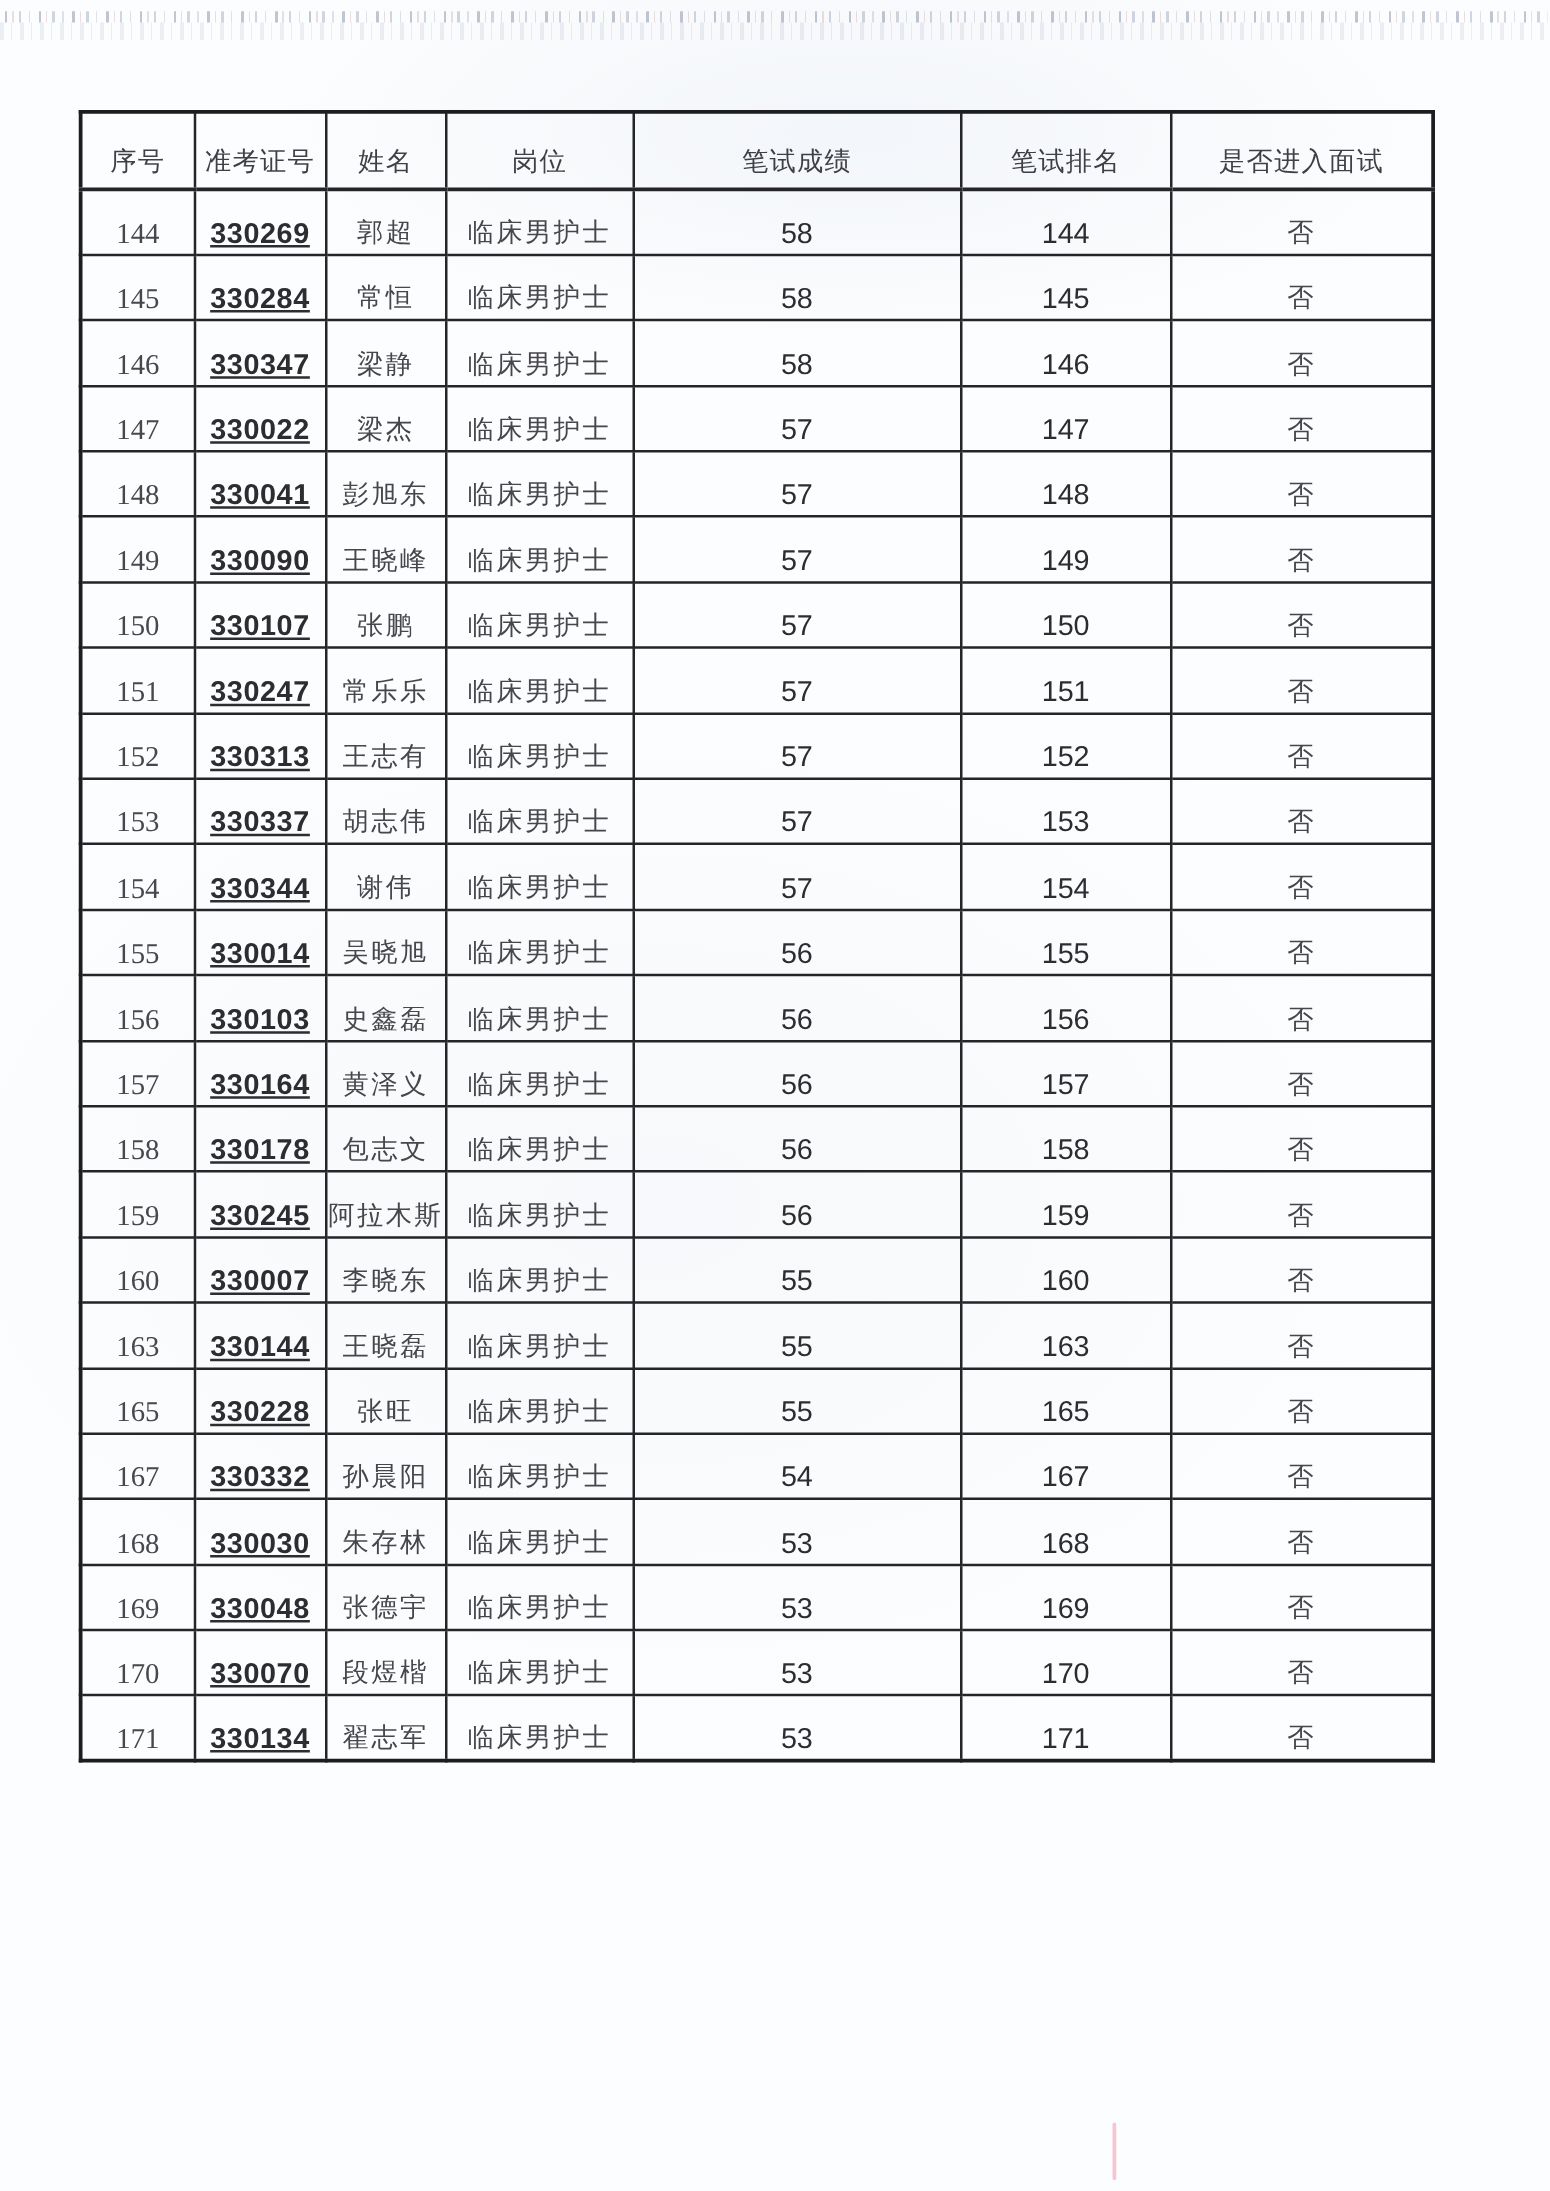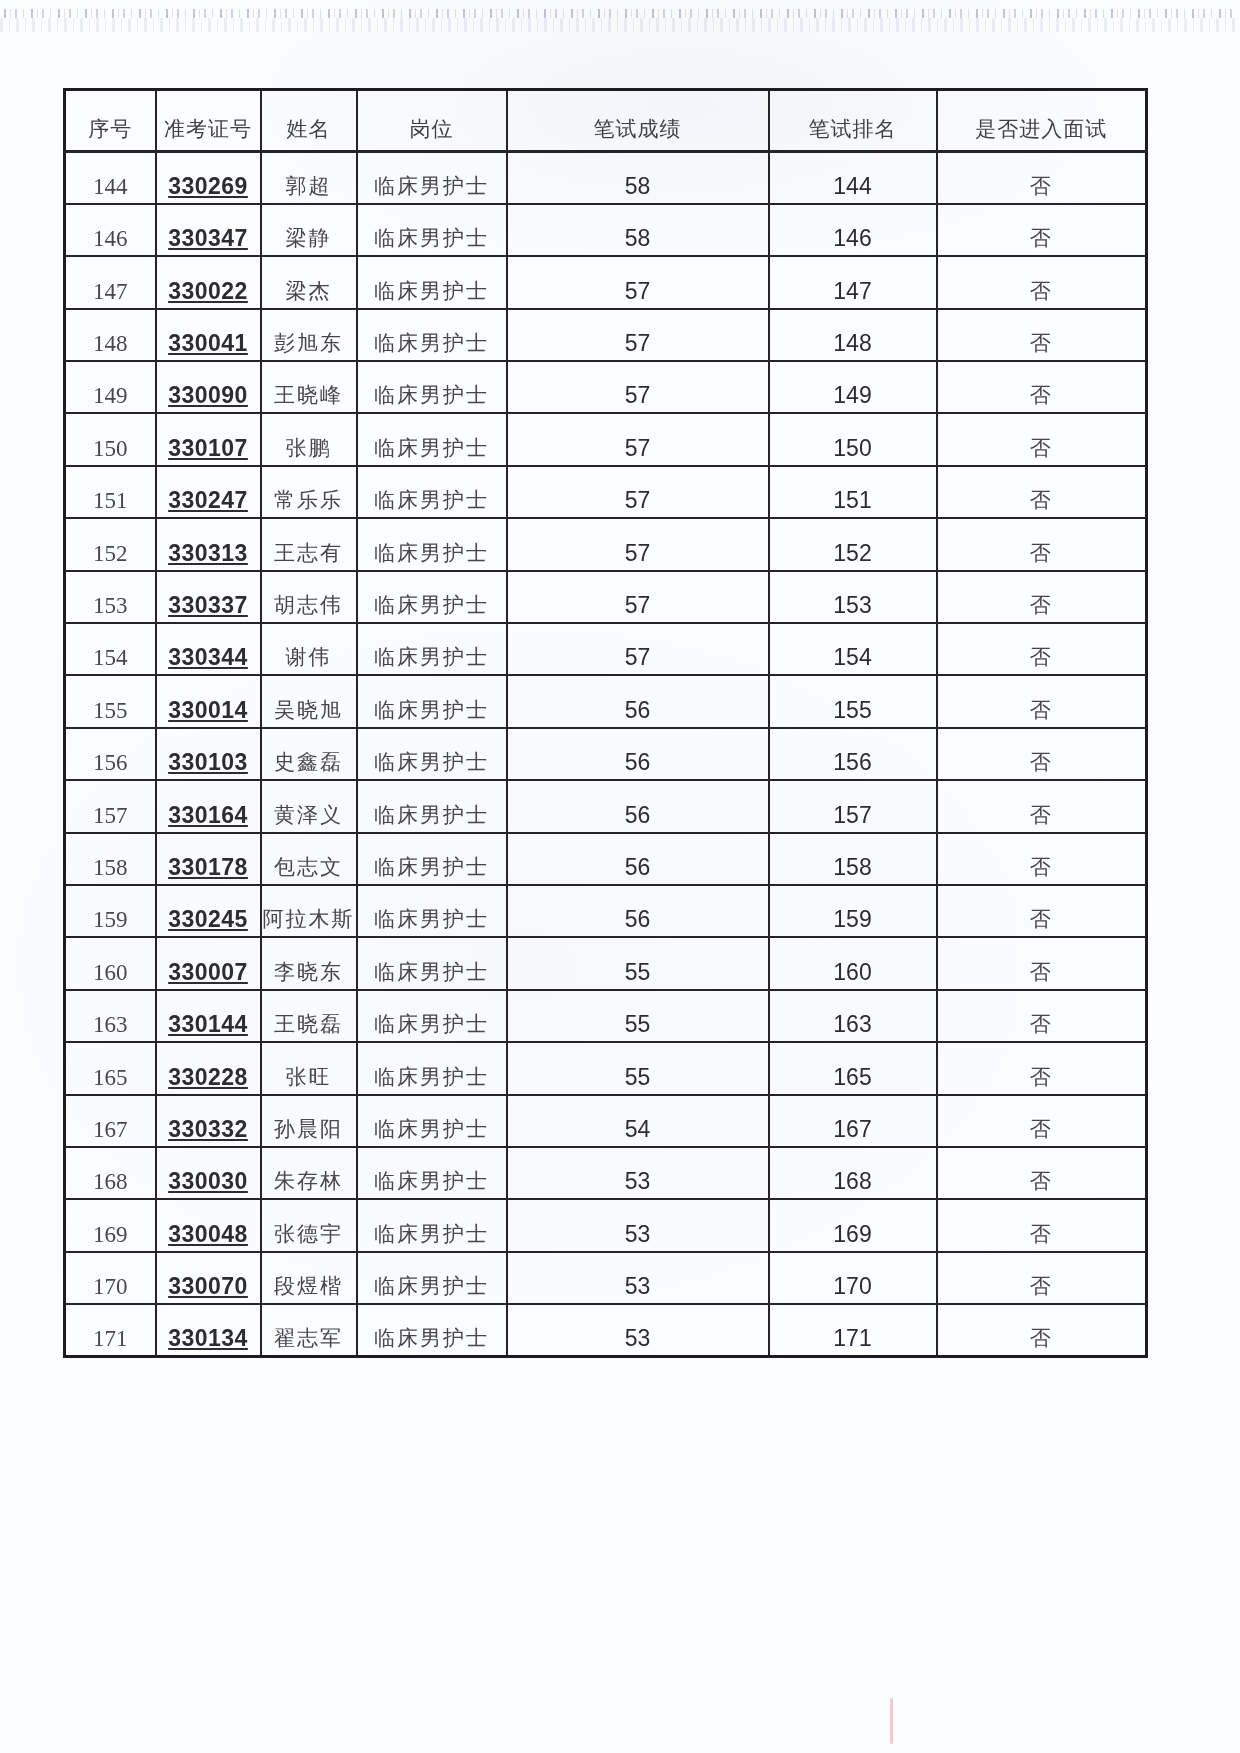--- a/index.html
+++ b/index.html
@@ -124,20 +124,29 @@
         <tr>
           <td class="seq num">144</td>
           <td class="id num">330269</td>
           <td class="cn">郭超</td>
           <td class="cn">临床男护士</td>
           <td class="num">58</td>
           <td class="num">144</td>
           <td class="cn">否</td>
         </tr>
         <tr>
+          <td class="seq num">145</td>
+          <td class="id num">330284</td>
+          <td class="cn">常恒</td>
+          <td class="cn">临床男护士</td>
+          <td class="num">58</td>
+          <td class="num">145</td>
+          <td class="cn">否</td>
+        </tr>
+        <tr>
           <td class="seq num">146</td>
           <td class="id num">330347</td>
           <td class="cn">梁静</td>
           <td class="cn">临床男护士</td>
           <td class="num">58</td>
           <td class="num">146</td>
           <td class="cn">否</td>
         </tr>
         <tr>
           <td class="seq num">147</td>

